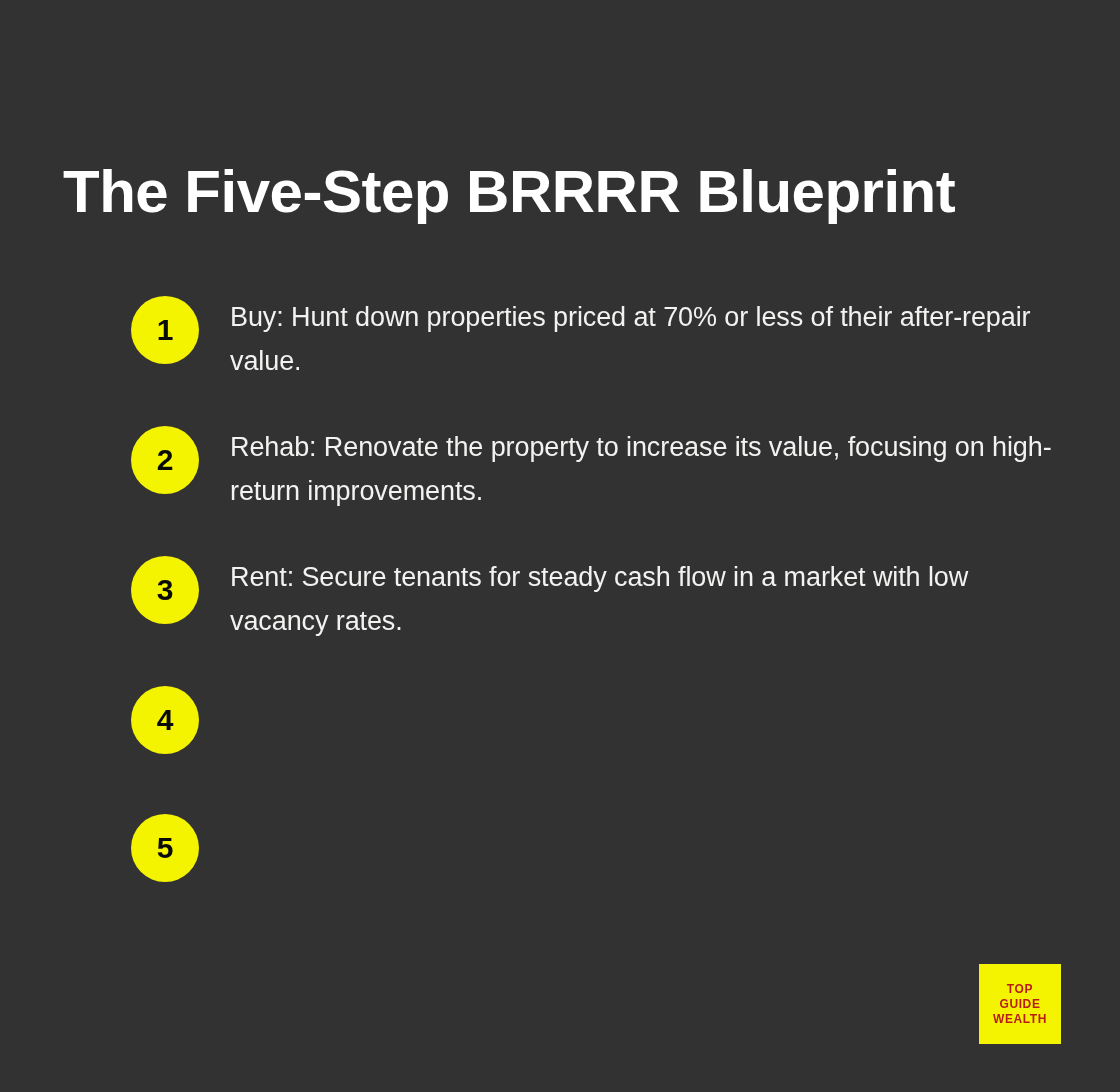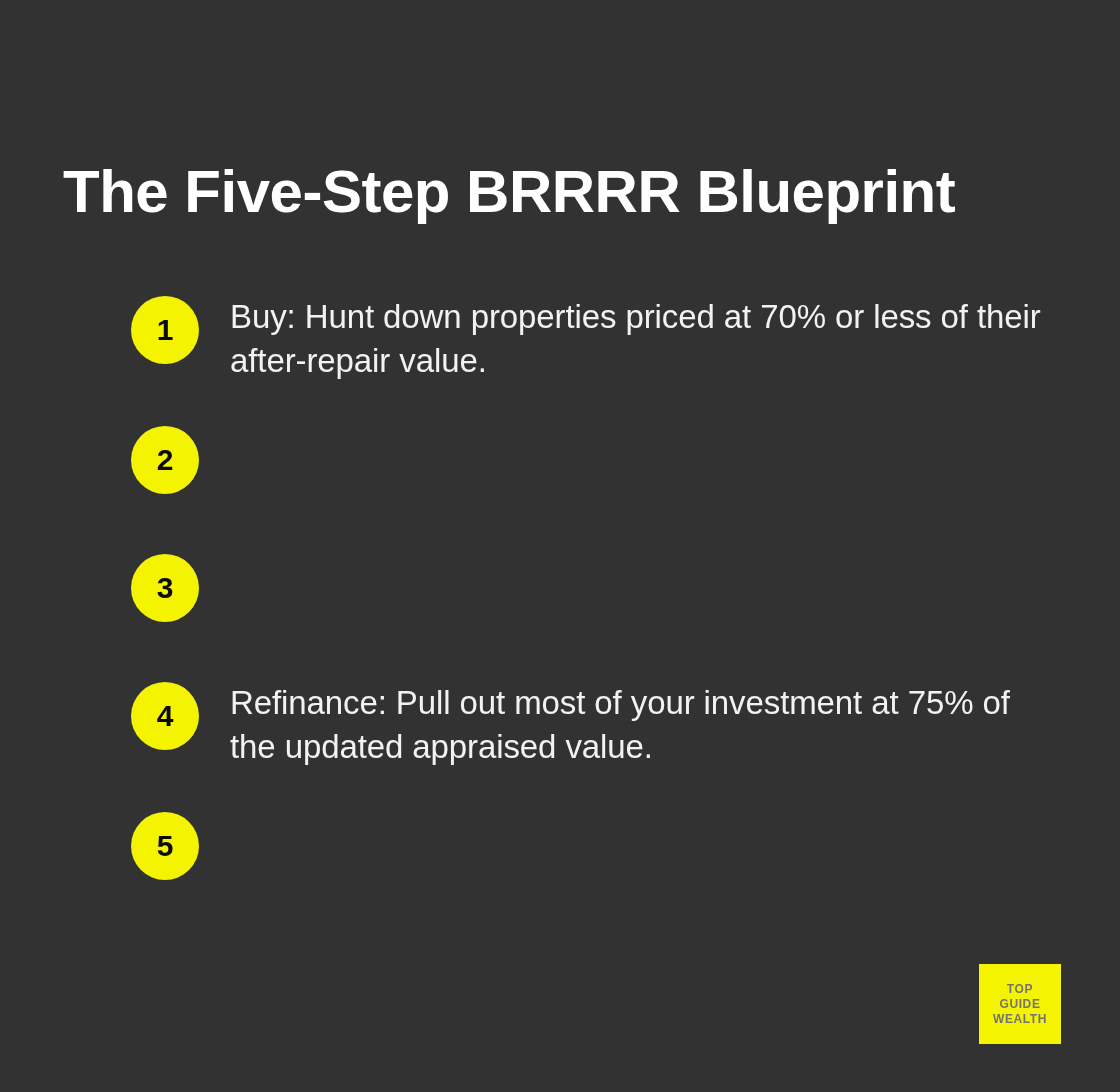--- a/index.html
+++ b/index.html
@@ -65,21 +65,21 @@
     font-family: "Liberation Sans", sans-serif;
     font-size: 30px;
     font-weight: 700;
     color: #0B0B05;
     line-height: 1;
   }
   .step-text {
     flex: 1 1 auto;
     margin-left: 31px;
     font-family: "Liberation Sans", sans-serif;
-    font-size: 33px;
+    font-size: 27px;
     font-weight: 400;
     color: #F2F2F0;
     line-height: 44px;
     letter-spacing: -0.1px;
     padding-top: 2px;
   }
   #brand-badge {
     position: absolute;
     left: 979px;
     top: 952px;
@@ -88,21 +88,21 @@
     background: #F4F401;
     display: flex;
     flex-direction: column;
     align-items: center;
     justify-content: center;
   }
   .brand-line {
     font-family: "Liberation Sans", sans-serif;
     font-size: 12px;
     font-weight: 700;
-    color: #737373;
+    color: #b91c1c;
     letter-spacing: 0.6px;
     line-height: 15px;
     text-align: center;
   }
 </style>
 </head>
 <body>
 
 <div id="infographic">
 
@@ -114,33 +114,34 @@
       <div class="step-badge">
         <span class="step-number">1</span>
       </div>
       <div class="step-text">Buy: Hunt down properties priced at 70% or less of their after-repair value.</div>
     </div>
 
     <div class="step-item">
       <div class="step-badge">
         <span class="step-number">2</span>
       </div>
+      <div class="step-text">Rehab: Renovate the property to increase its value, focusing on high-return improvements.</div>
     </div>
 
     <div class="step-item">
       <div class="step-badge">
         <span class="step-number">3</span>
       </div>
+      <div class="step-text">Rent: Secure tenants for steady cash flow in a market with low vacancy rates.</div>
     </div>
 
     <div class="step-item">
       <div class="step-badge">
         <span class="step-number">4</span>
       </div>
-      <div class="step-text">Refinance: Pull out most of your investment at 75% of the updated appraised value.</div>
     </div>
 
     <div class="step-item">
       <div class="step-badge">
         <span class="step-number">5</span>
       </div>
     </div>
 
   </div>
 

